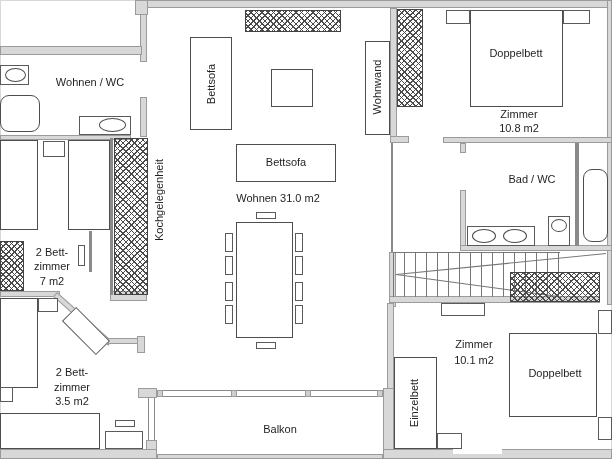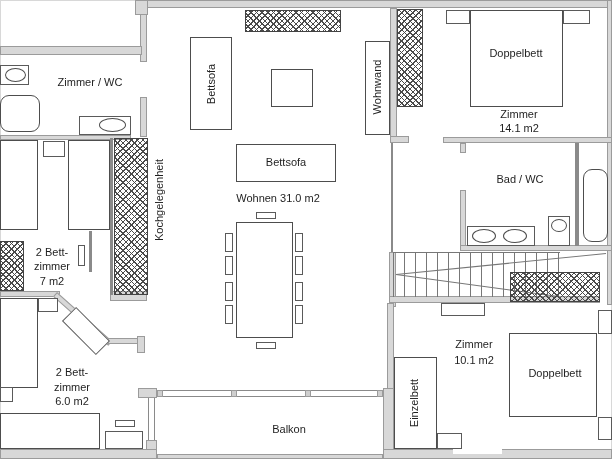--- a/index.html
+++ b/index.html
@@ -131,35 +131,35 @@
   <div class="oval" style="left:551px;top:219px;width:16px;height:13px"></div>
   <div class="furn round" style="left:583px;top:169px;width:25px;height:73px"></div>
 
   <div class="furn thin" style="left:441px;top:303px;width:44px;height:13px"></div>
   <div class="furn thin" style="left:598px;top:310px;width:14px;height:24px"></div>
   <div class="furn" style="left:509px;top:333px;width:88px;height:84px"></div>
   <div class="furn thin" style="left:598px;top:417px;width:14px;height:23px"></div>
   <div class="furn" style="left:394px;top:357px;width:43px;height:92px"></div>
   <div class="furn thin" style="left:437px;top:433px;width:25px;height:16px"></div>
 
-  <div class="lbl" style="left:90px;top:82px">Zimmer / WC</div>
+  <div class="lbl" style="left:90px;top:82px">Wohnen / WC</div>
   <div class="lbl vlbl" style="left:211px;top:84px">Bettsofa</div>
   <div class="lbl" style="left:286px;top:162px">Bettsofa</div>
   <div class="lbl vlbl" style="left:377px;top:87px">Wohnwand</div>
   <div class="lbl" style="left:278px;top:198px">Wohnen 31.0 m2</div>
   <div class="lbl vlbl" style="left:159px;top:200px">Kochgelegenheit</div>
   <div class="lbl" style="left:516px;top:53px">Doppelbett</div>
   <div class="lbl" style="left:519px;top:114px">Zimmer</div>
-  <div class="lbl" style="left:519px;top:128px">14.1 m2</div>
-  <div class="lbl" style="left:520px;top:179px">Bad / WC</div>
+  <div class="lbl" style="left:519px;top:128px">10.8 m2</div>
+  <div class="lbl" style="left:532px;top:179px">Bad / WC</div>
   <div class="lbl" style="left:52px;top:252px">2 Bett-</div>
   <div class="lbl" style="left:52px;top:266px">zimmer</div>
   <div class="lbl" style="left:52px;top:281px">7 m2</div>
   <div class="lbl" style="left:72px;top:372px">2 Bett-</div>
   <div class="lbl" style="left:72px;top:387px">zimmer</div>
-  <div class="lbl" style="left:72px;top:401px">6.0 m2</div>
-  <div class="lbl" style="left:289px;top:429px">Balkon</div>
+  <div class="lbl" style="left:72px;top:401px">3.5 m2</div>
+  <div class="lbl" style="left:280px;top:429px">Balkon</div>
   <div class="lbl vlbl" style="left:414px;top:403px">Einzelbett</div>
   <div class="lbl" style="left:474px;top:344px">Zimmer</div>
   <div class="lbl" style="left:474px;top:360px">10.1 m2</div>
   <div class="lbl" style="left:555px;top:373px">Doppelbett</div>
 
 </div>
 
 </body></html>

